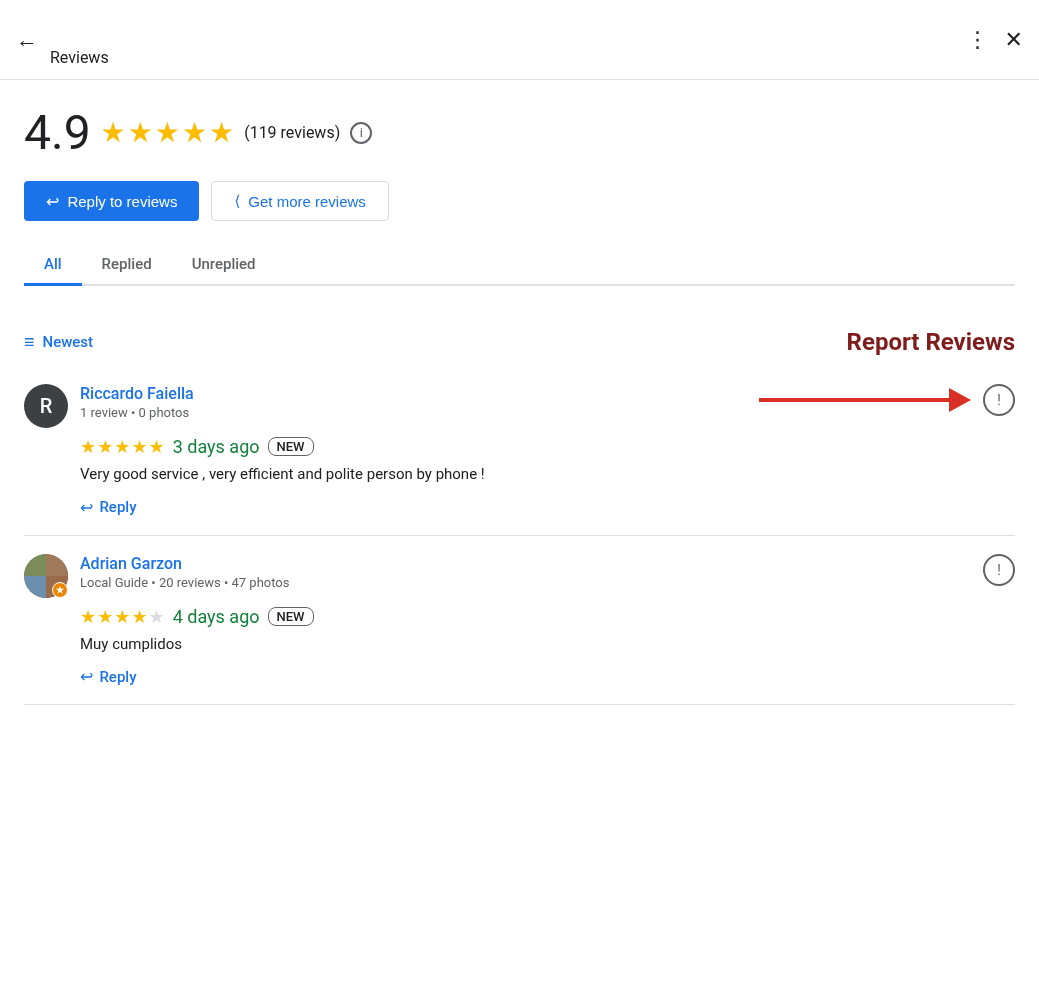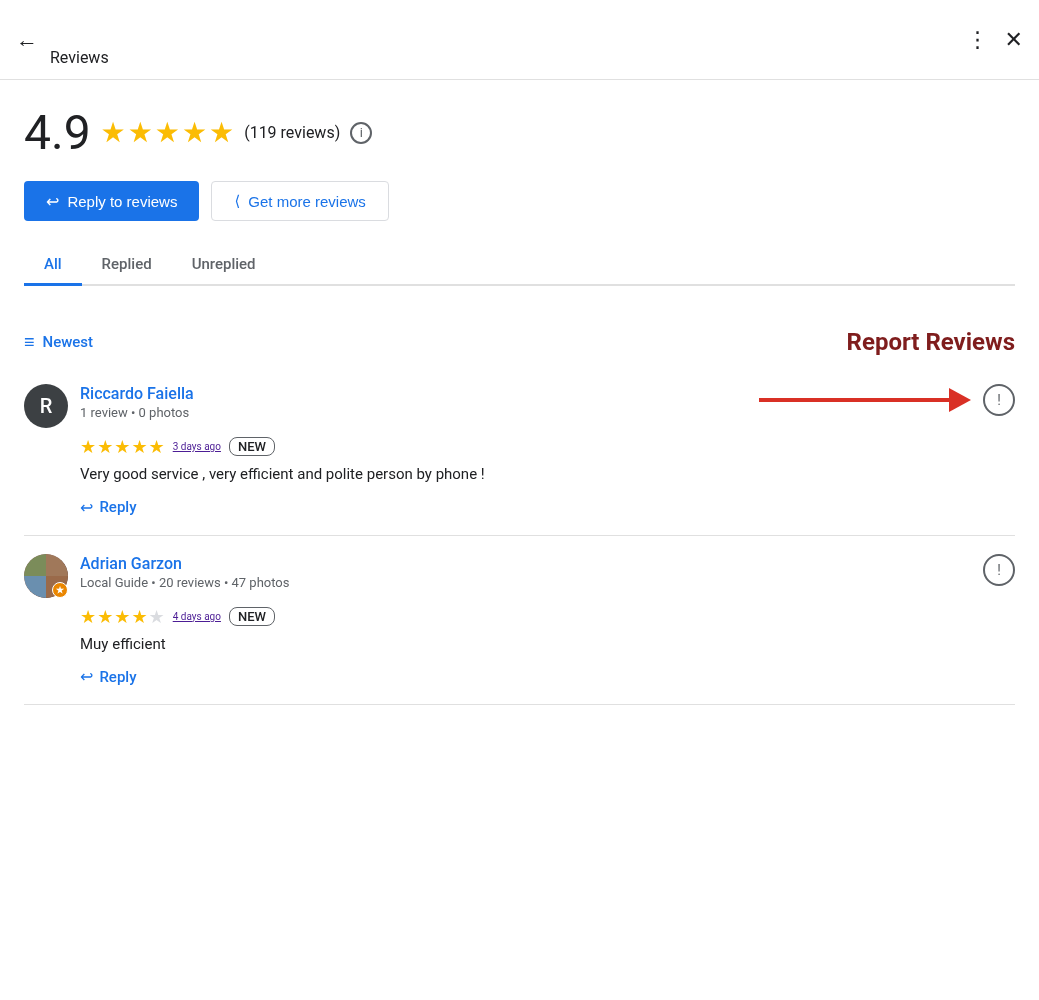--- a/index.html
+++ b/index.html
@@ -226,23 +226,22 @@
     }
     .review-stars {
       display: flex;
       gap: 1px;
     }
     .review-star {
       color: #fbbc04;
       font-size: 18px;
     }
     .review-time {
-      font-size: 10px;
-      color: #4c1d95;
-      text-decoration: underline;
+      font-size: 18px;
+      color: #15803d;
     }
     .new-badge {
       border: 1.5px solid #5f6368;
       border-radius: 8px;
       padding: 1px 8px;
       font-size: 13px;
       color: #202124;
       font-weight: 500;
     }
 
@@ -388,20 +387,20 @@
       <div class="review-stars">
         <span class="review-star">★</span>
         <span class="review-star">★</span>
         <span class="review-star">★</span>
         <span class="review-star">★</span>
         <span class="review-star" style="color:#dadce0;">★</span>
       </div>
       <span class="review-time">4 days ago</span>
       <span class="new-badge">NEW</span>
     </div>
-    <div class="review-text">Muy efficient</div>
+    <div class="review-text">Muy cumplidos</div>
     <div class="reply-btn">
       <span class="reply-arrow">↩</span>
       <span>Reply</span>
     </div>
   </div>
 
 </div>
 
 </body></html>

